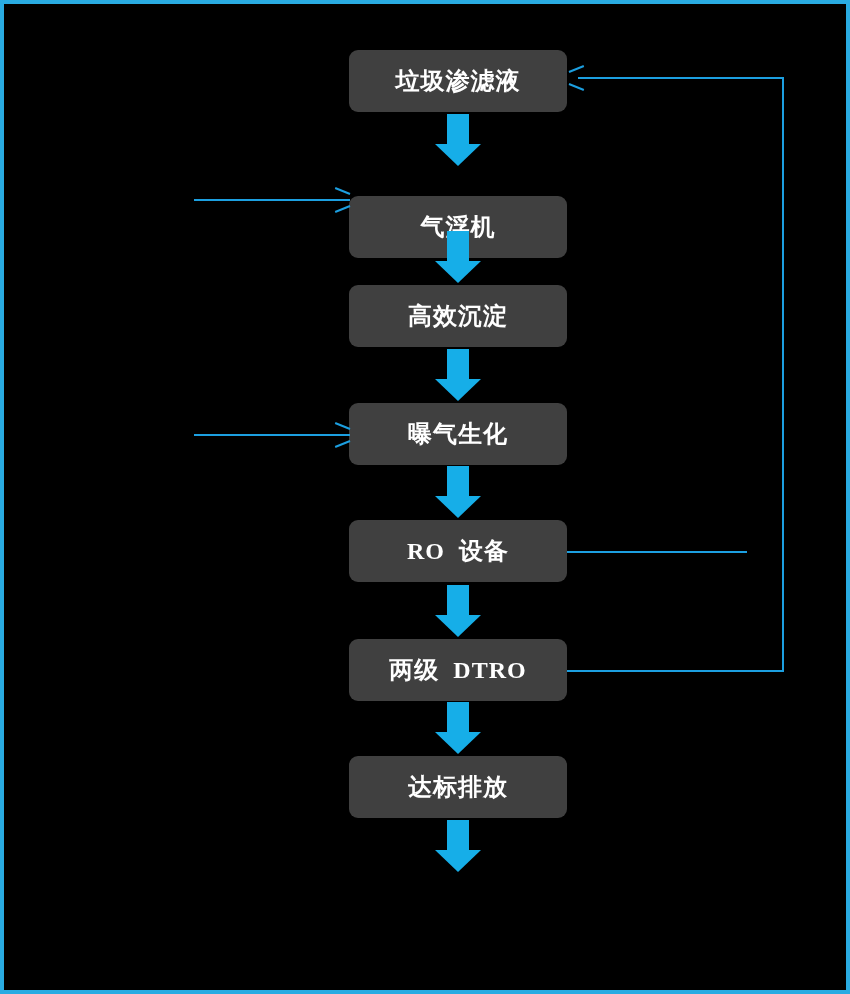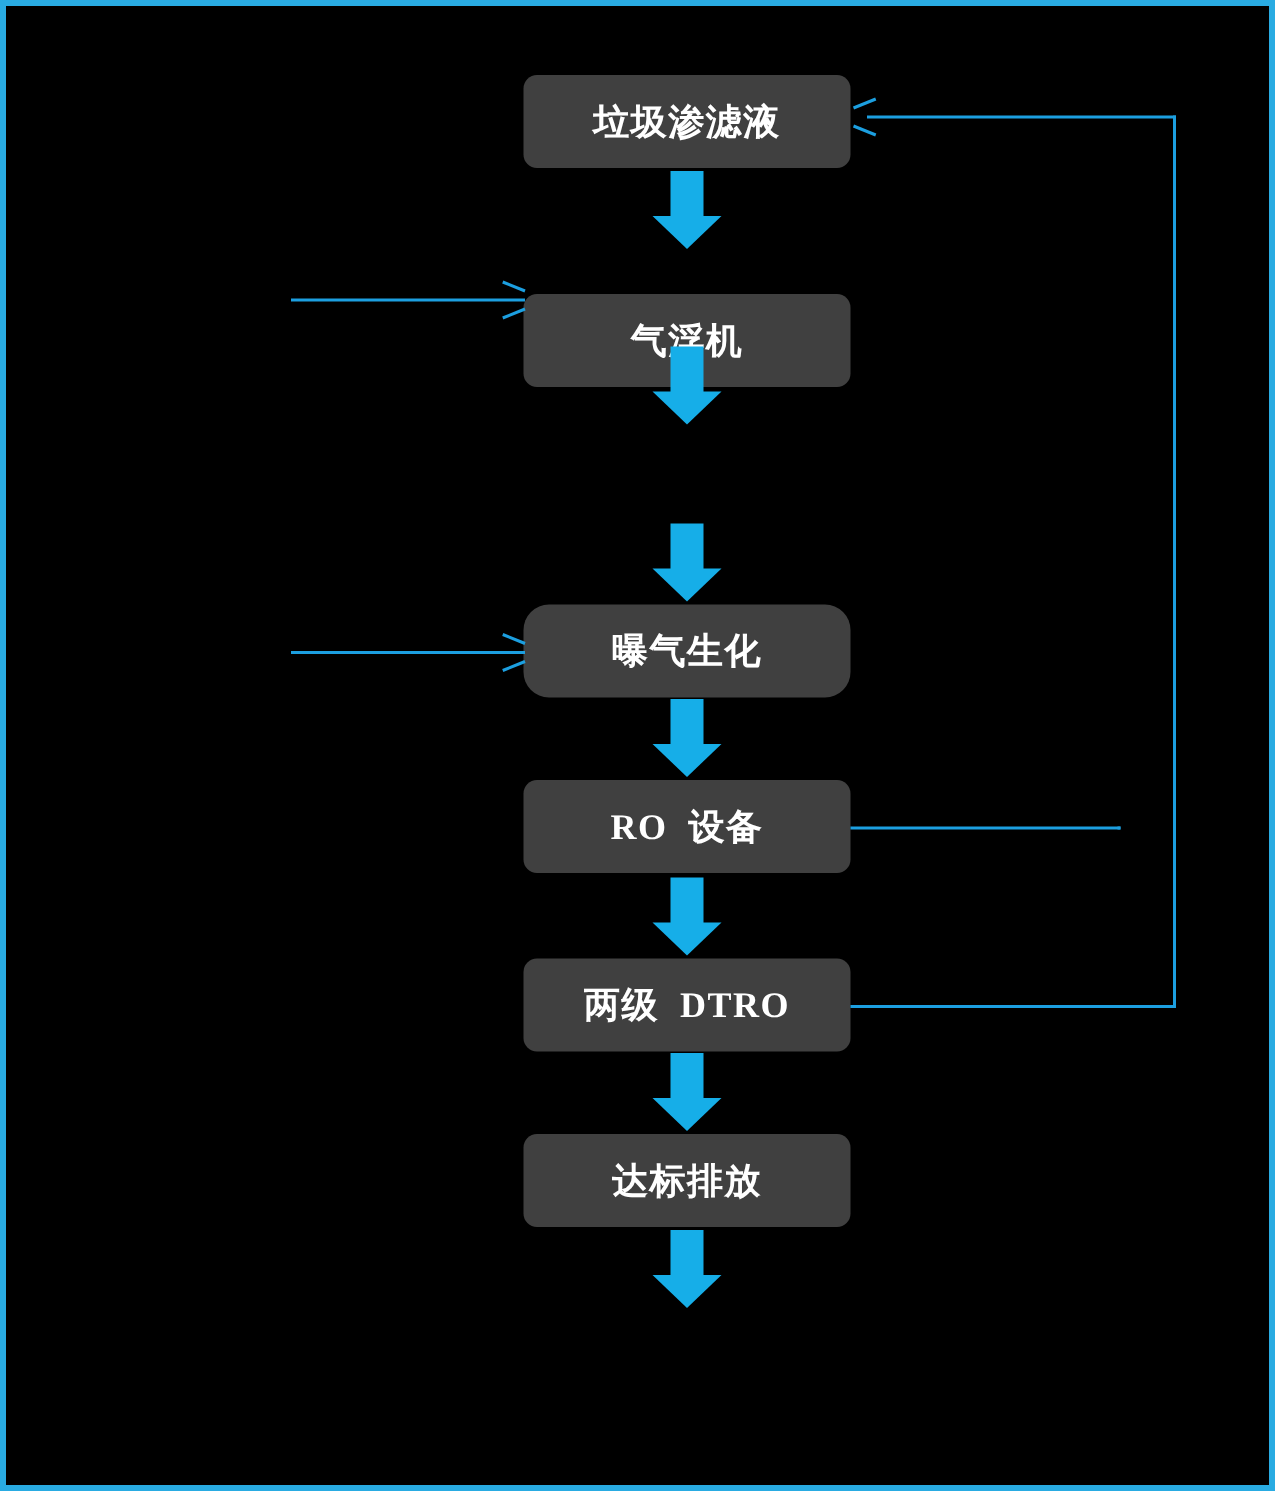--- a/index.html
+++ b/index.html
@@ -134,21 +134,22 @@
 </style>
 </head>
 <body>
 
 <div id="canvas">
 
   <div id="frame"></div>
 
   <div class="node" style="top:50px;">垃圾渗滤液</div>
   <div class="node" style="top:168px;margin-top:28px;">气浮机</div>
-  <div class="node" style="top:403px;border-radius:17px;">曝气生化</div>
+  <div class="node" style="top:285px;">高效沉淀</div>
+  <div class="node" style="top:403px;">曝气生化</div>
   <div class="node" style="top:520px;text-align:right;">RO  设备</div>
   <div class="node" style="top:639px;">两级  DTRO</div>
   <div class="node" style="top:756px;">达标排放</div>
 
   <div class="vArrow" style="top:114px;">
     <div class="shaft"></div>
     <div class="head"></div>
   </div>
   <div class="vArrow" style="top:231px;">
     <div class="shaft"></div>

